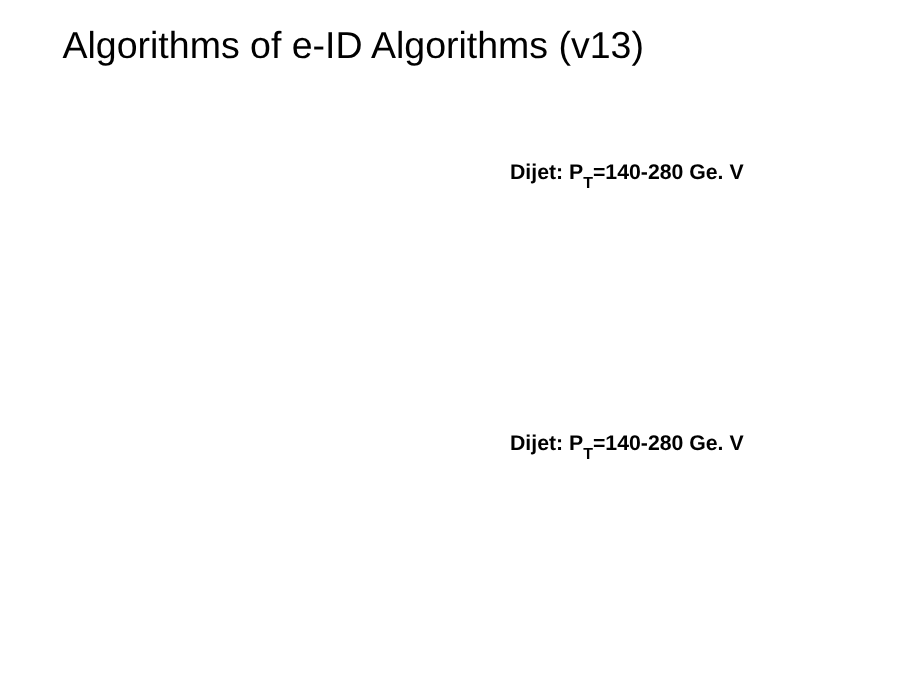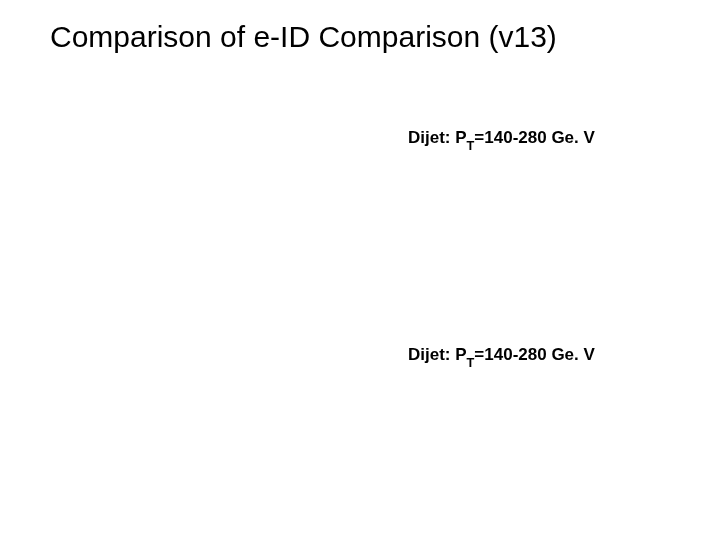--- a/index.html
+++ b/index.html
@@ -37,21 +37,21 @@
     .sub {
       font-size: 0.75em;
       vertical-align: sub;
       position: relative;
       top: 0.2em;
     }
   </style>
 </head>
 <body>
 
-<div class="title">Comparison of e-ID Comparison (v13)</div>
+<div class="title">Algorithms of e-ID Algorithms (v13)</div>
 
 <div class="label-1">
   <span>Dijet: P</span><span class="sub">T</span><span>=140-280 Ge. V</span>
 </div>
 
 <div class="label-2">
   <span>Dijet: P</span><span class="sub">T</span><span>=140-280 Ge. V</span>
 </div>
 
 </body></html>

